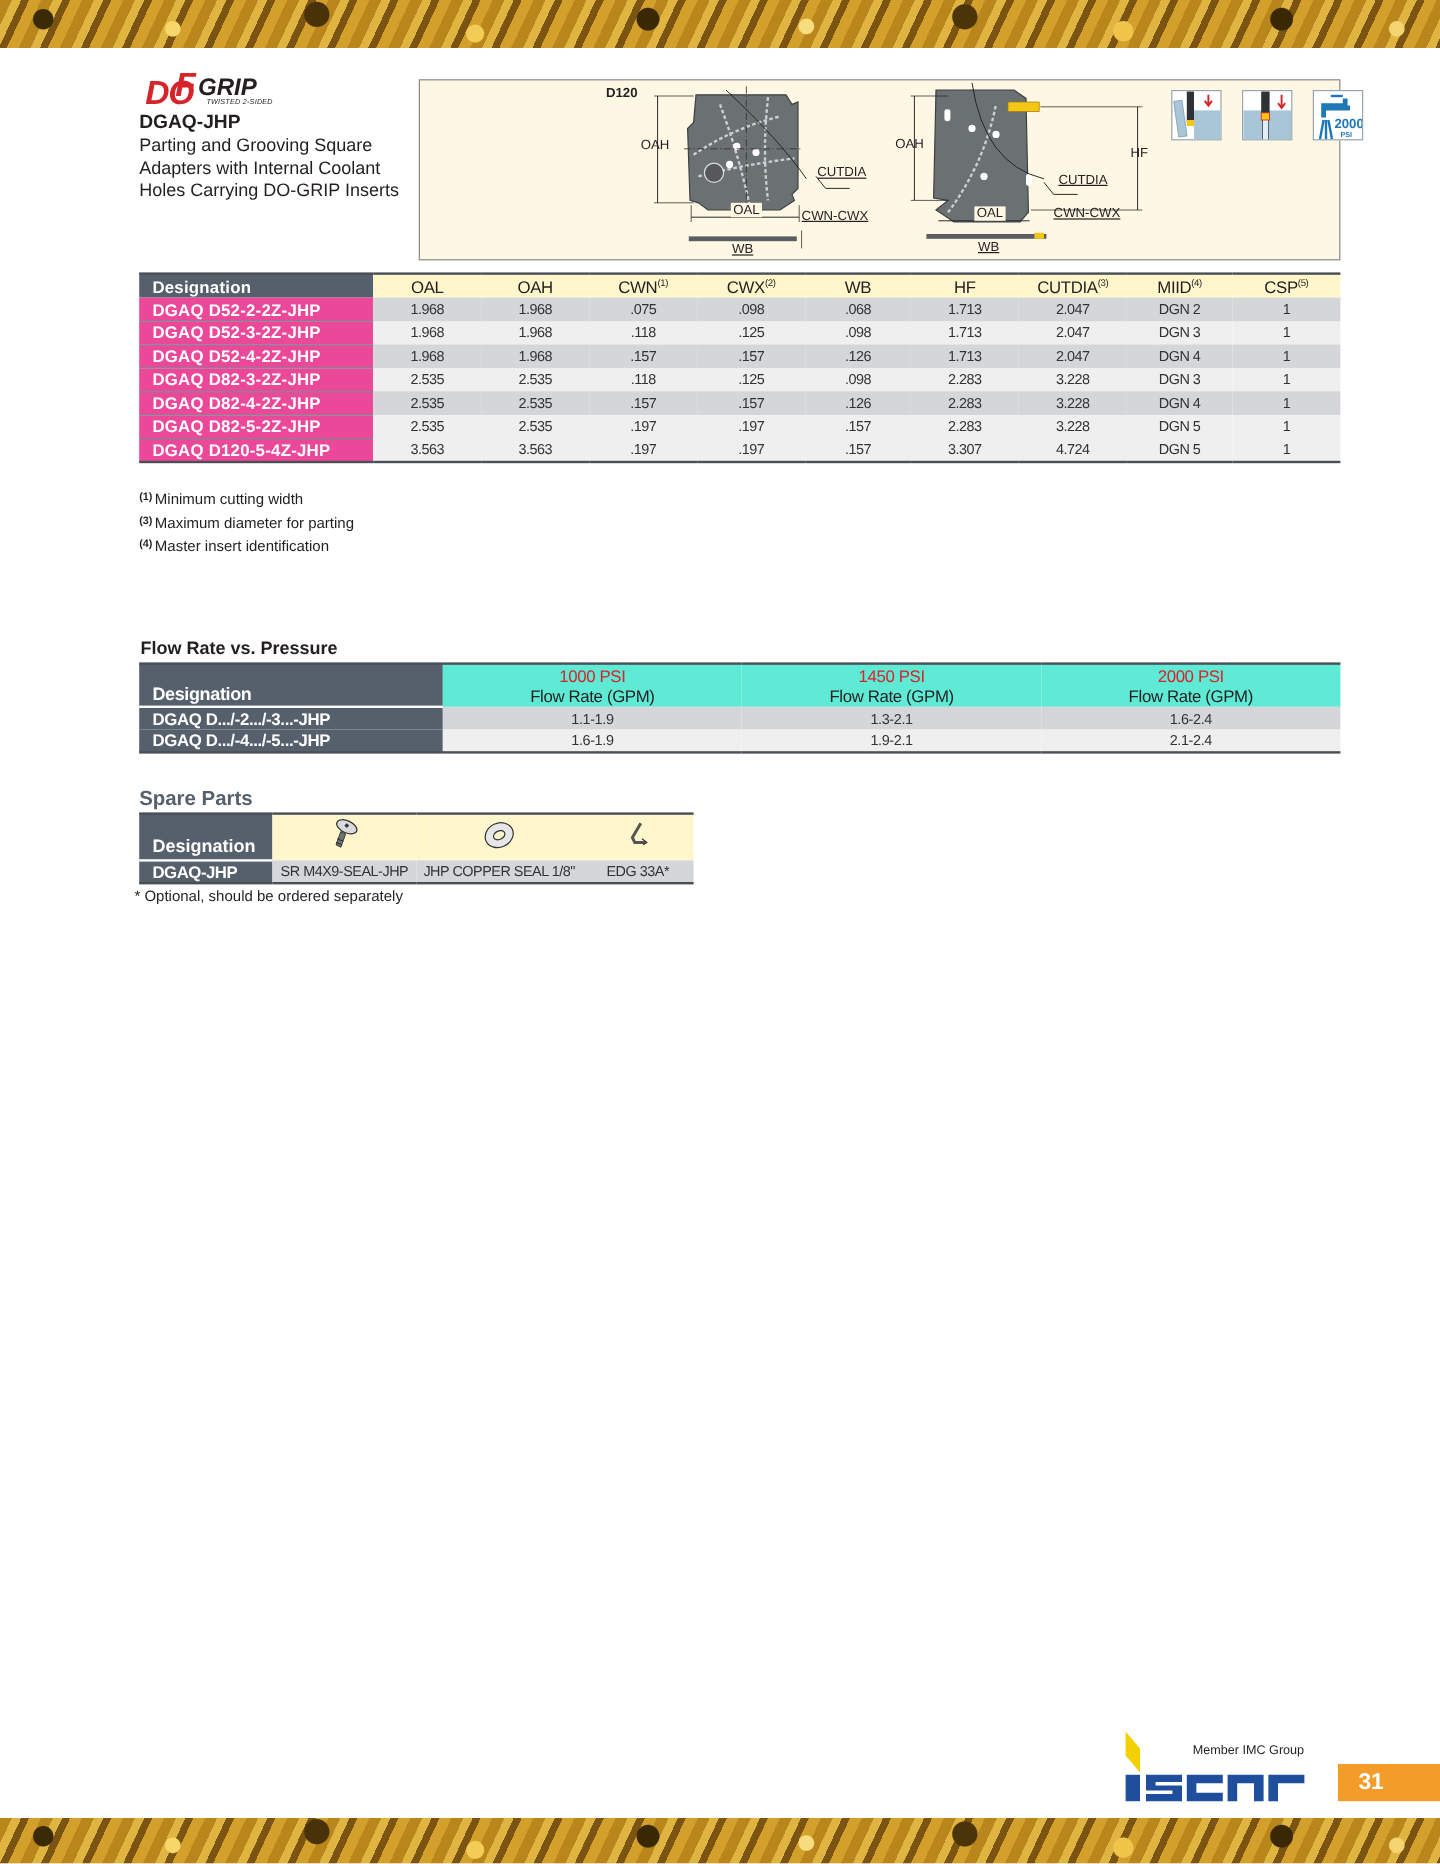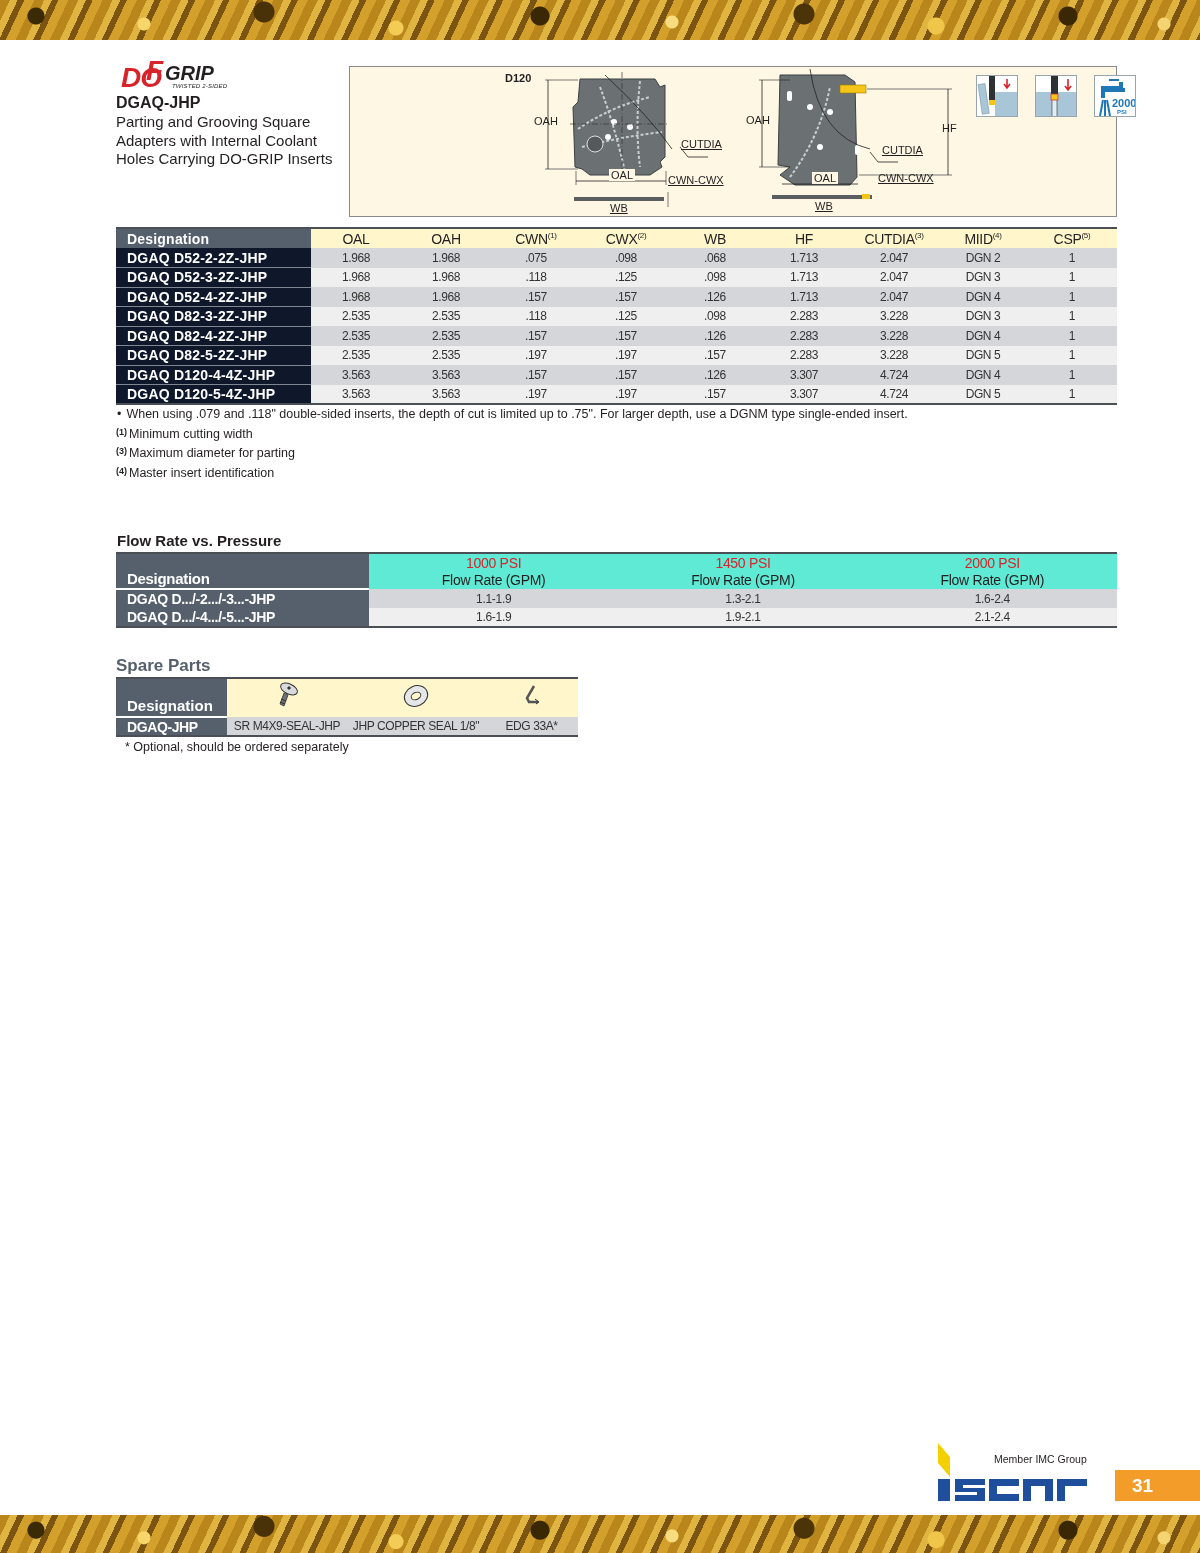--- a/index.html
+++ b/index.html
@@ -41,21 +41,21 @@
 
   .icons { position: absolute; left: 626px; top: 8px; display: flex; gap: 17px; }
   .icon-box { width: 42px; height: 42px; background: #ffffff; border: 1px solid #9aa4ad; position: relative; overflow: hidden; }
 
   table { border-collapse: collapse; font-family: "Liberation Sans", sans-serif; }
   .main-table { position: absolute; left: 116px; top: 227px; width: 1001px; }
   .main-table th { height: 20px; font-size: 14px; font-weight: normal; color: #231f20; background: #fff6cc; border-top: 2px solid #4a4f55; text-align: center; letter-spacing: -0.3px; }
   .main-table th sup { font-size: 8px; vertical-align: super; line-height: 0; }
   .main-table th.desig { background: #56606c; color: #ffffff; font-weight: bold; text-align: left; padding-left: 11px; font-size: 14px; border-top: 2px solid #4a4f55; letter-spacing: 0.2px; }
   .main-table td { height: 19.5px; font-size: 12px; text-align: center; color: #333; letter-spacing: -0.4px; }
-  .main-table td.desig { background: #0f172a; color: #ffffff; font-weight: bold; text-align: left; padding-left: 11px; font-size: 14px; letter-spacing: 0.2px; border-bottom: 1px solid #7e8791; }
+  .main-table td.desig { background: #ec4899; color: #ffffff; font-weight: bold; text-align: left; padding-left: 11px; font-size: 14px; letter-spacing: 0.2px; border-bottom: 1px solid #7e8791; }
   .main-table tr.odd td:not(.desig) { background: #d4d6da; }
   .main-table tr.even td:not(.desig) { background: #efeff0; }
   .main-table tr:last-child td { border-bottom: 2px solid #4a4f55; }
 
   .notes { position: absolute; left: 116px; top: 406px; font-size: 12.5px; line-height: 17.7px; color: #231f20; }
   .notes .ref { font-weight: bold; font-size: 9px; vertical-align: 3px; margin-right: 2px; }
   .notes .bullet { margin: 0 5px 0 1px; }
 
   .section-title { position: absolute; font-weight: bold; }
   .flow-title { left: 117px; top: 532px; font-size: 15px; color: #231f20; }
@@ -70,21 +70,21 @@
   .flow-table tr.odd td:not(.desig) { background: #d4d6da; }
   .flow-table tr.even td:not(.desig) { background: #efeff0; }
   .flow-table tr:last-child td { border-bottom: 2px solid #4a4f55; }
 
   .spare-table { position: absolute; left: 116px; top: 677px; width: 462px; }
   .spare-table th { height: 39px; background: #fff6cc; border-top: 2px solid #4a4f55; font-weight: normal; text-align: center; }
   .spare-table th.desig { background: #56606c; color: #fff; font-weight: bold; text-align: left; padding-left: 11px; vertical-align: bottom; font-size: 15px; width: 111px; border-bottom: 2px solid #ffffff; padding-bottom: 2px;}
   .spare-table td { height: 19px; font-size: 12px; text-align: center; background: #d4d6da; color: #333; border-bottom: 2px solid #4a4f55; letter-spacing: -0.4px; }
   .spare-table td.desig { background: #56606c; color: #fff; font-weight: bold; text-align: left; padding-left: 11px; font-size: 14px; }
 
-  .spare-note { position: absolute; left: 125px; top: 740px; font-size: 12.5px; color: #231f20; }
+  .spare-note { position: absolute; left: 112px; top: 740px; font-size: 12.5px; color: #231f20; }
 
   .footer-logo { position: absolute; left: 935px; top: 1443px; width: 160px; height: 60px; }
   .member-text { position: absolute; left: 994px; top: 1453px; font-size: 10.5px; color: #231f20; }
   .page-num { position: absolute; left: 1115px; top: 1470px; width: 85px; height: 31px; background: #f39c2a; color: #fff; font-size: 19px; font-weight: bold; padding-left: 17px; line-height: 31px; }
 </style>
 </head>
 <body>
 
 <div class="gold-band gold-top"></div>
 
@@ -271,49 +271,36 @@
         <td>2.535</td>
         <td>2.535</td>
         <td>.197</td>
         <td>.197</td>
         <td>.157</td>
         <td>2.283</td>
         <td>3.228</td>
         <td>DGN 5</td>
         <td>1</td>
     </tr>
-    <tr class="odd">
-      <td class="desig">DGAQ D120-4-4Z-JHP</td>
-        <td>3.563</td>
-        <td>3.563</td>
-        <td>.157</td>
-        <td>.157</td>
-        <td>.126</td>
-        <td>3.307</td>
-        <td>4.724</td>
-        <td>DGN 4</td>
-        <td>1</td>
-    </tr>
     <tr class="even">
       <td class="desig">DGAQ D120-5-4Z-JHP</td>
         <td>3.563</td>
         <td>3.563</td>
         <td>.197</td>
         <td>.197</td>
         <td>.157</td>
         <td>3.307</td>
         <td>4.724</td>
         <td>DGN 5</td>
         <td>1</td>
     </tr>
   </tbody>
 </table>
 
 <div class="notes">
-  <div><span class="bullet">•</span><span>When using .079 and .118" double-sided inserts, the depth of cut is limited up to .75". For larger depth, use a DGNM type single-ended insert.</span></div>
   <div><span class="ref">(1)</span><span>Minimum cutting width</span></div>
   <div><span class="ref">(3)</span><span>Maximum diameter for parting</span></div>
   <div><span class="ref">(4)</span><span>Master insert identification</span></div>
 </div>
 
 <div class="section-title flow-title">Flow Rate vs. Pressure</div>
 
 <table class="flow-table">
   <thead>
     <tr>

